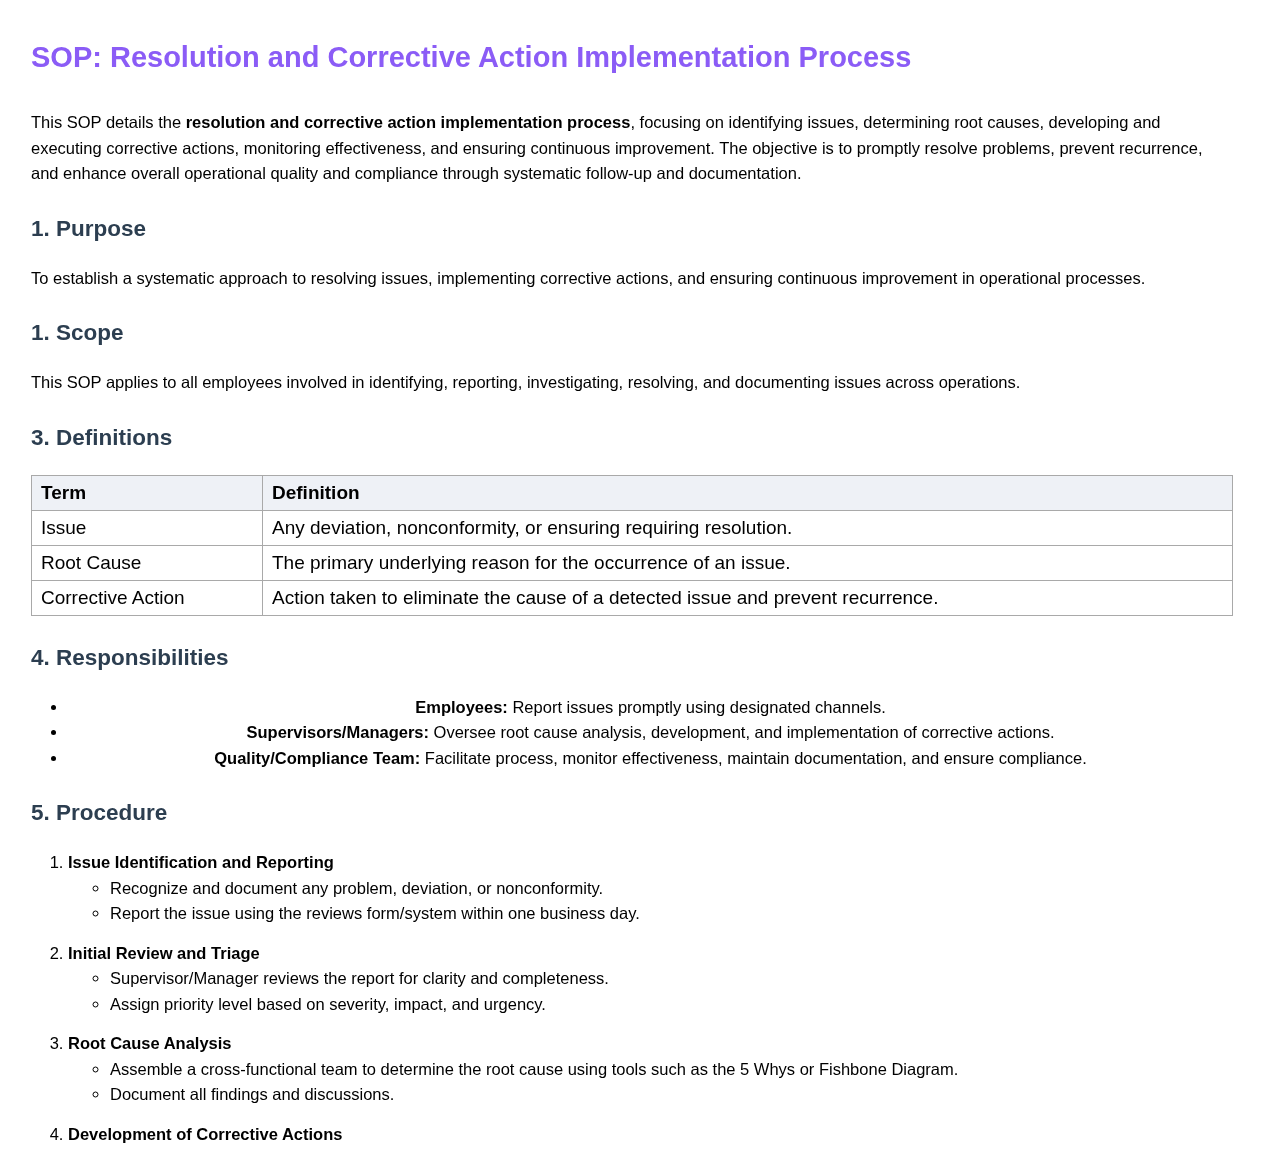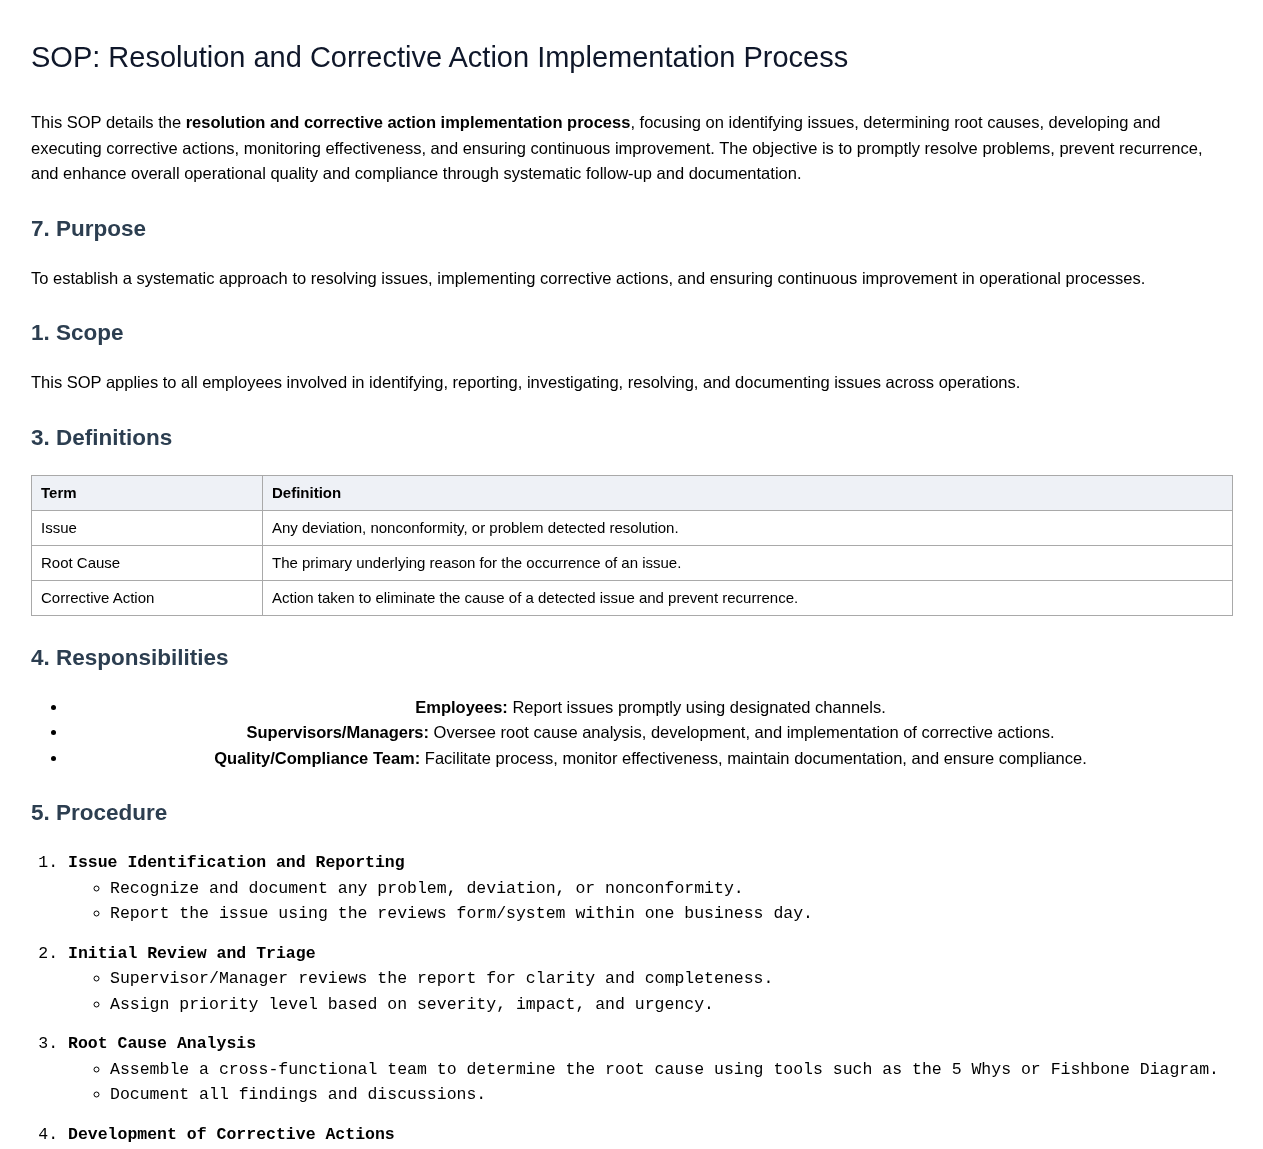--- a/index.html
+++ b/index.html
@@ -16,22 +16,22 @@
     line-height: 25.5px;
     color: #000000;
   }
   .page {
     padding: 41px 30px 0 31px;
     box-sizing: border-box;
   }
   h1 {
     font-size: 29px;
     line-height: 1.15;
-    font-weight: normal;
-    color: #0f172a;
+    font-weight: bold;
+    color: #8b5cf6;
     margin: 0 0 36px 0;
   }
   h2 {
     font-size: 22.5px;
     line-height: 1.2;
     font-weight: bold;
     color: #2c3e50;
     margin: 28px 0 24px 0;
   }
   p {
@@ -42,60 +42,59 @@
     width: 100%;
     margin: 0 0 8px 0;
   }
   table.def-table th,
   table.def-table td {
     border: 1px solid #a9a9a9;
     padding: 7px 9px;
     line-height: 20px;
     text-align: left;
     vertical-align: middle;
-    font-size: 15px;
+    font-size: 19px;
   }
   table.def-table th {
     background: #eef1f6;
     font-weight: bold;
   }
   col.term-col { width: 231px; }
   ul.resp-list {
     margin: 0 0 24px 0;
     padding-left: 37px;
     list-style-type: disc;
     text-align: center;
   }
   ul.resp-list li { margin: 0; }
   ol.proc-list {
     margin: 0;
     padding-left: 37px;
   }
   ol.proc-list > li {
     margin: 0 0 14px 0;
-    font-family: Liberation Mono, monospace;
   }
   ol.proc-list ul {
     margin: 0;
     padding-left: 42px;
     list-style-type: circle;
   }
   ol.proc-list ul li { margin: 0; }
 </style>
 </head>
 <body>
 
 <div class="page">
 
   <h1>SOP: Resolution and Corrective Action Implementation Process</h1>
 
   <p><span>This SOP details the </span><strong>resolution and corrective action implementation process</strong><span>, focusing on identifying issues, determining root causes, developing and executing corrective actions, monitoring effectiveness, and ensuring continuous improvement. The objective is to promptly resolve problems, prevent recurrence, and enhance overall operational quality and compliance through systematic follow-up and documentation.</span></p>
 
   <section>
-    <h2>7. Purpose</h2>
+    <h2>1. Purpose</h2>
     <p>To establish a systematic approach to resolving issues, implementing corrective actions, and ensuring continuous improvement in operational processes.</p>
   </section>
 
   <section>
     <h2>1. Scope</h2>
     <p>This SOP applies to all employees involved in identifying, reporting, investigating, resolving, and documenting issues across operations.</p>
   </section>
 
   <section>
     <h2>3. Definitions</h2>
@@ -106,21 +105,21 @@
         </colgroup>
       <thead>
         <tr>
           <th>Term</th>
           <th>Definition</th>
         </tr>
       </thead>
       <tbody>
         <tr>
           <td>Issue</td>
-          <td>Any deviation, nonconformity, or problem detected resolution.</td>
+          <td>Any deviation, nonconformity, or ensuring requiring resolution.</td>
         </tr>
         <tr>
           <td>Root Cause</td>
           <td>The primary underlying reason for the occurrence of an issue.</td>
         </tr>
         <tr>
           <td>Corrective Action</td>
           <td>Action taken to eliminate the cause of a detected issue and prevent recurrence.</td>
         </tr>
       </tbody>

